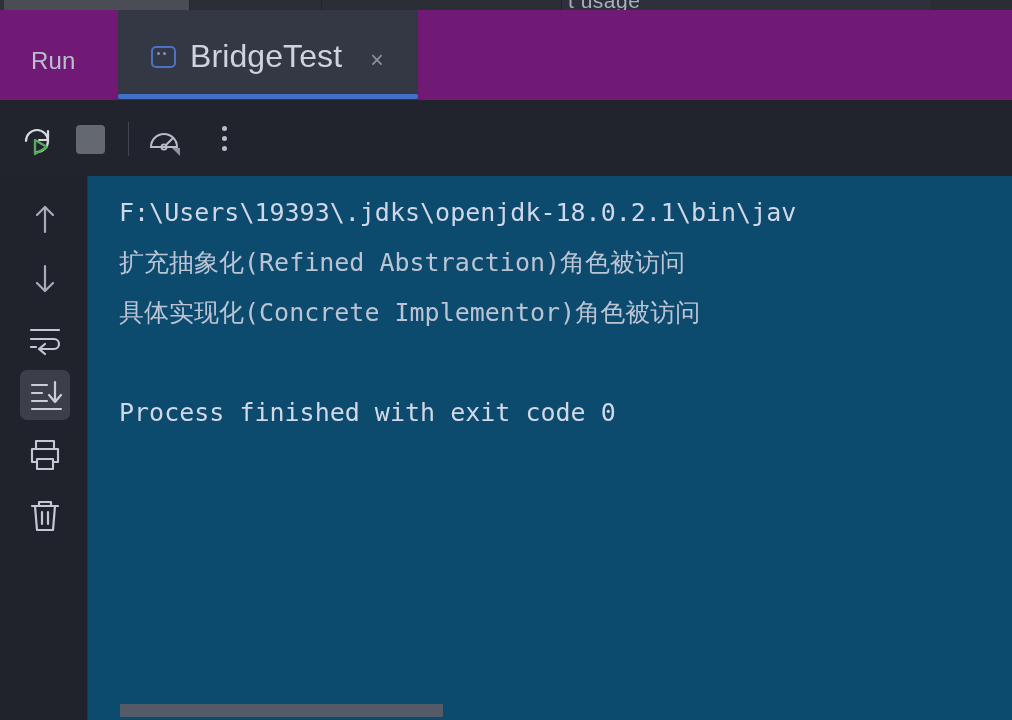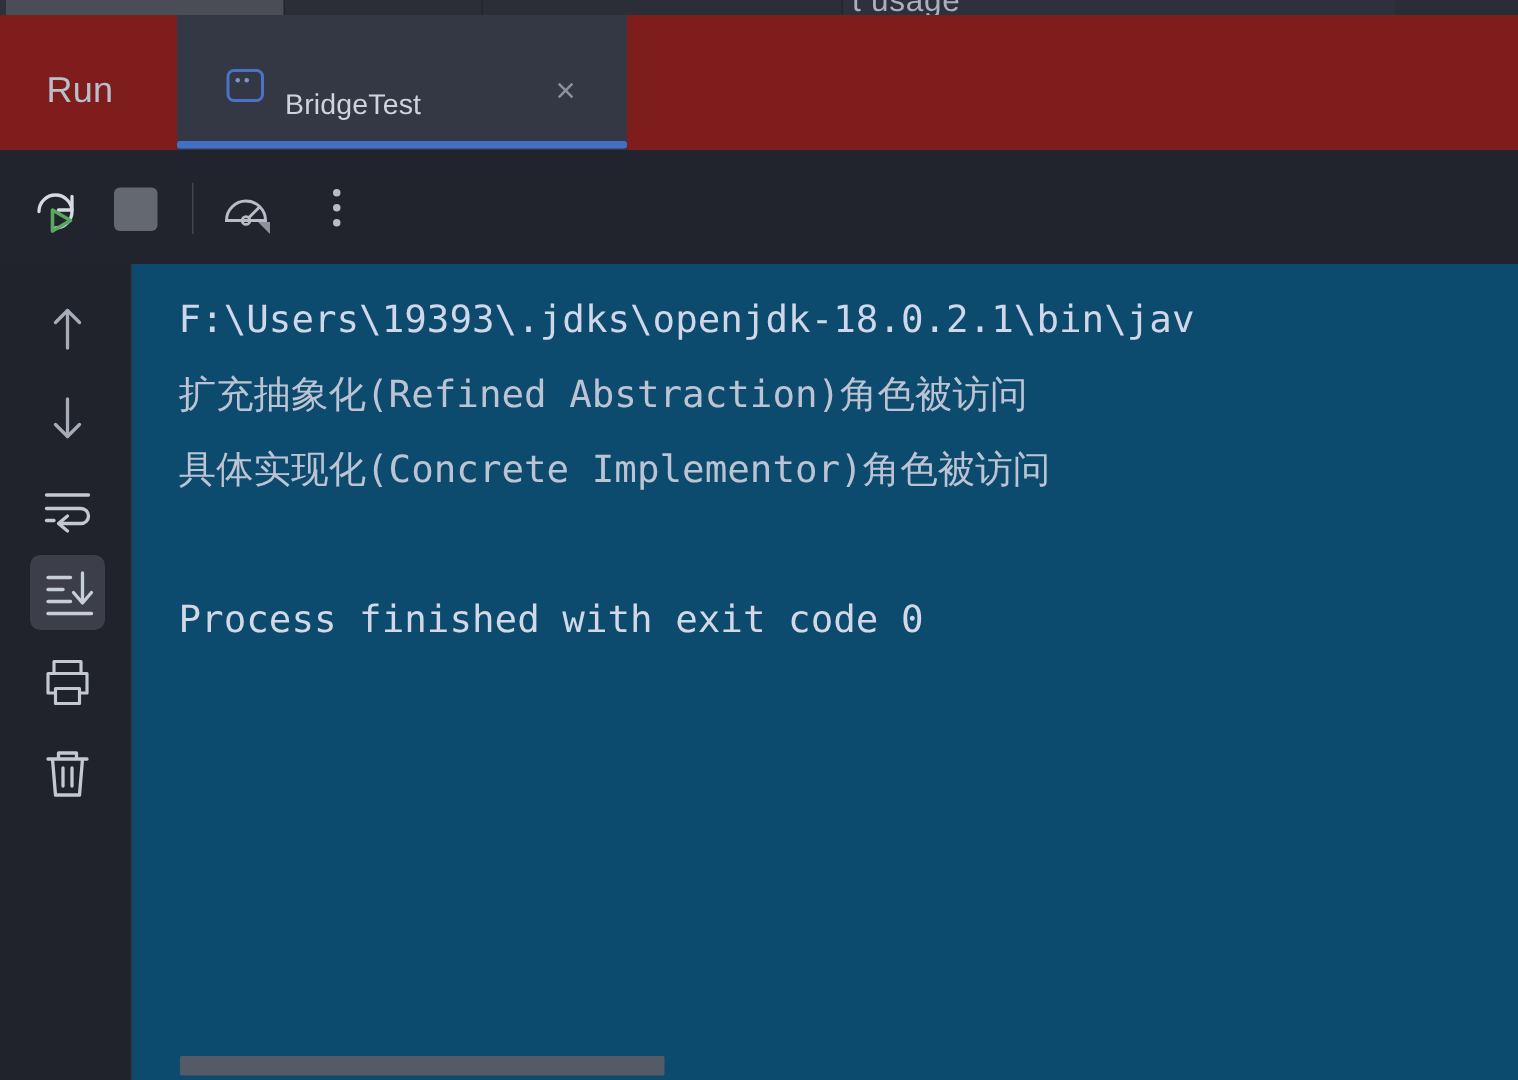--- a/index.html
+++ b/index.html
@@ -50,21 +50,21 @@
     color: #a9b0bd;
     white-space: nowrap;
     letter-spacing: 0.5px;
   }
 
   
   .tabstrip {
     position: absolute;
     left: 0; top: 10px;
     width: 1012px; height: 90px;
-    background: #7f1d1d;
+    background: #701a75;
   }
   .run-label {
     position: absolute;
     left: 31px; top: 37px;
     font-size: 24px;
     color: #b9c0cc;
     letter-spacing: 0.2px;
   }
   .tab {
     position: absolute;
@@ -85,22 +85,22 @@
     position: absolute;
     top: 4px;
     width: 3px; height: 3px;
     background: #7f95c4;
     border-radius: 50%;
   }
   .tab-icon i.d1 { left: 4px; }
   .tab-icon i.d2 { left: 10px; }
   .tab-label {
     position: absolute;
-    left: 72px; top: 50px;
-    font-size: 19px;
+    left: 72px; top: 28px;
+    font-size: 32px;
     color: #ced3dc;
     white-space: nowrap;
     letter-spacing: 0.1px;
   }
   .tab-close {
     position: absolute;
     left: 247px; top: 38px;
     width: 24px; height: 24px;
     color: #8b919d;
     font-size: 23px;

